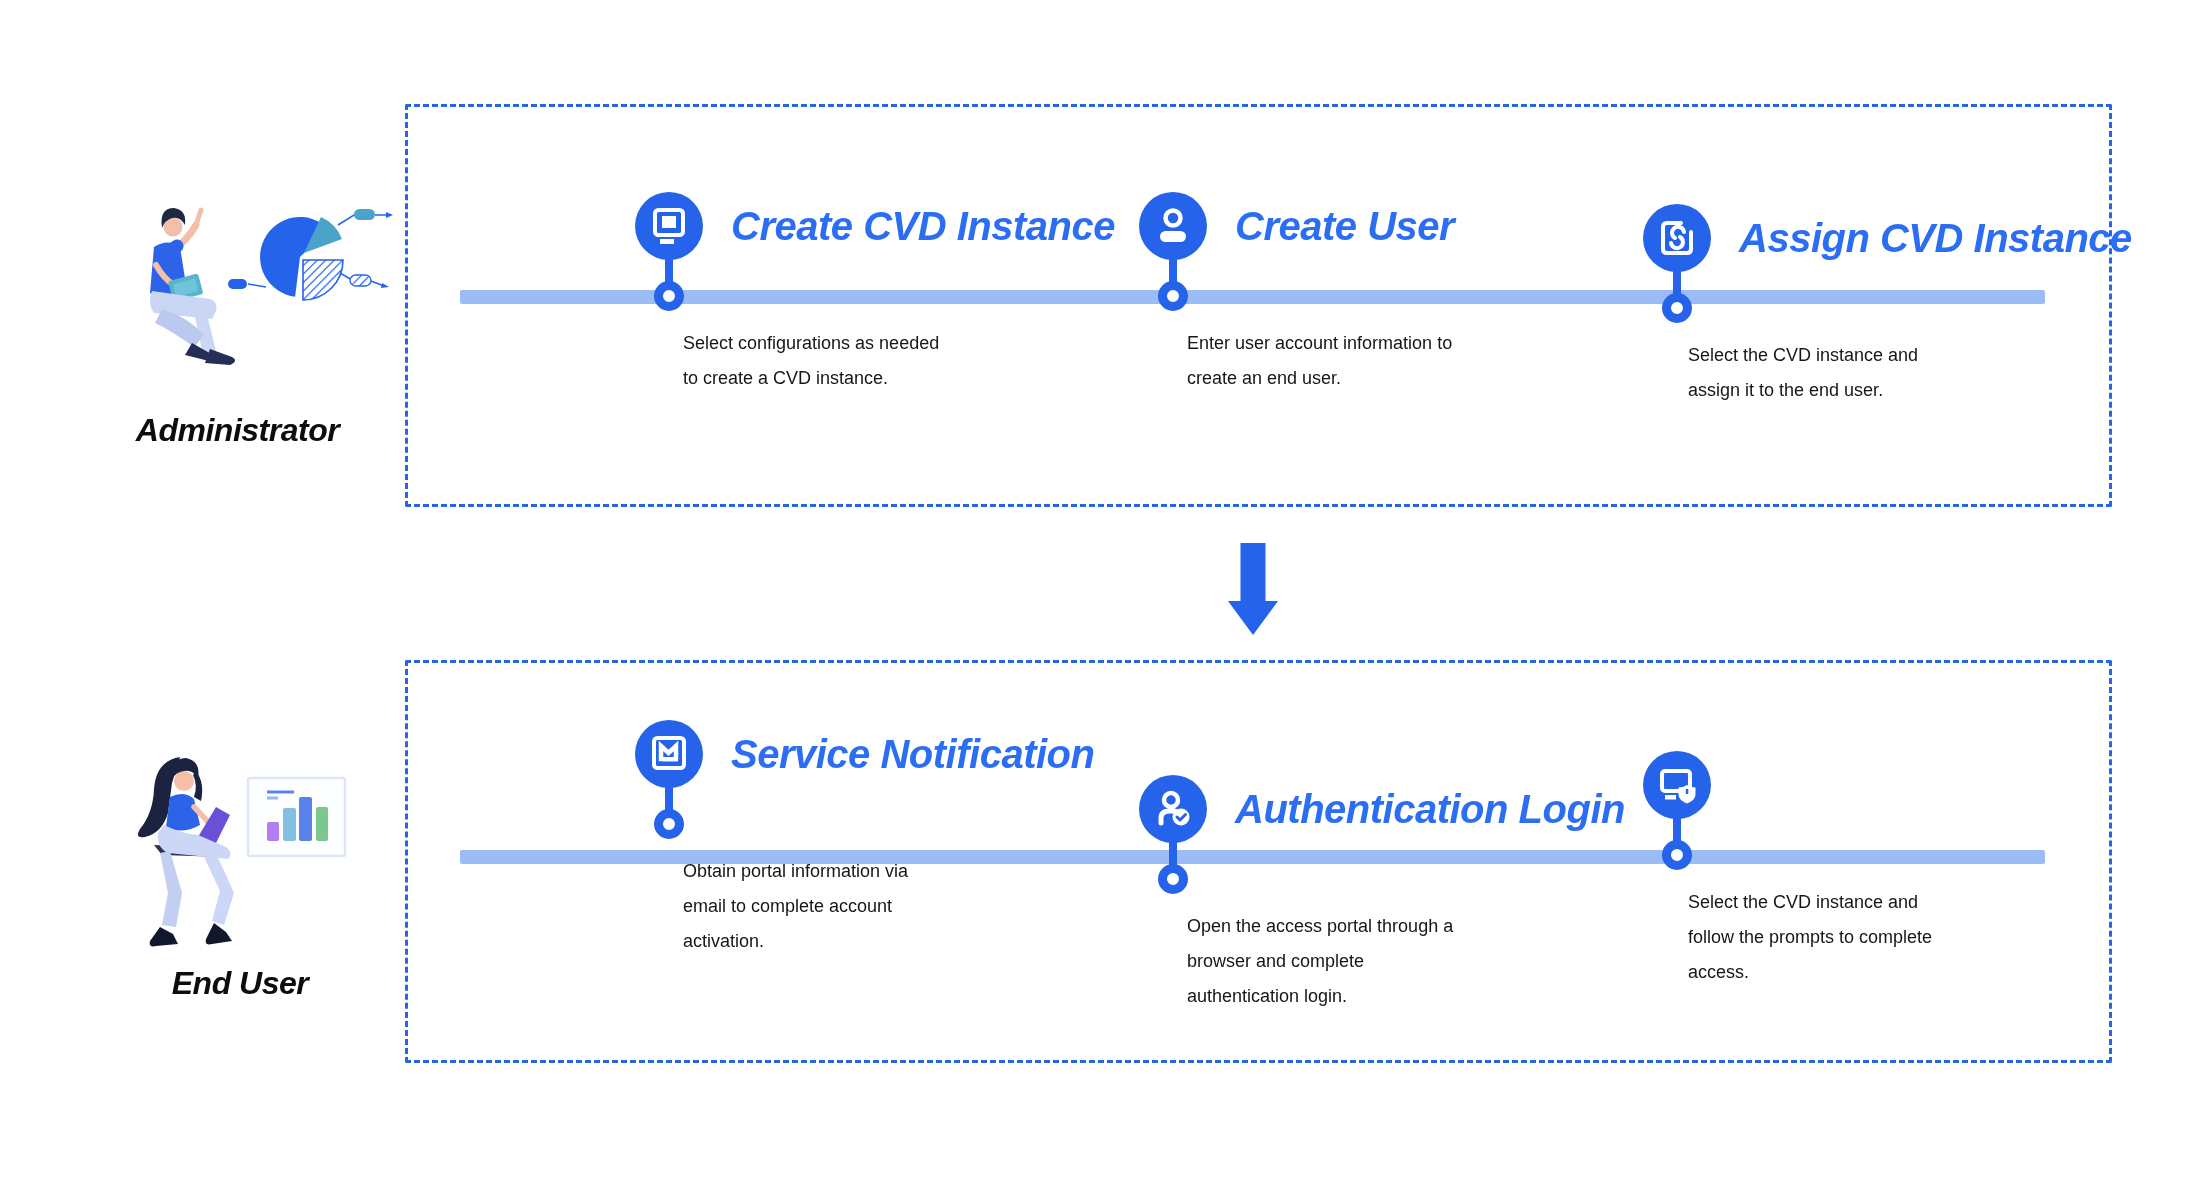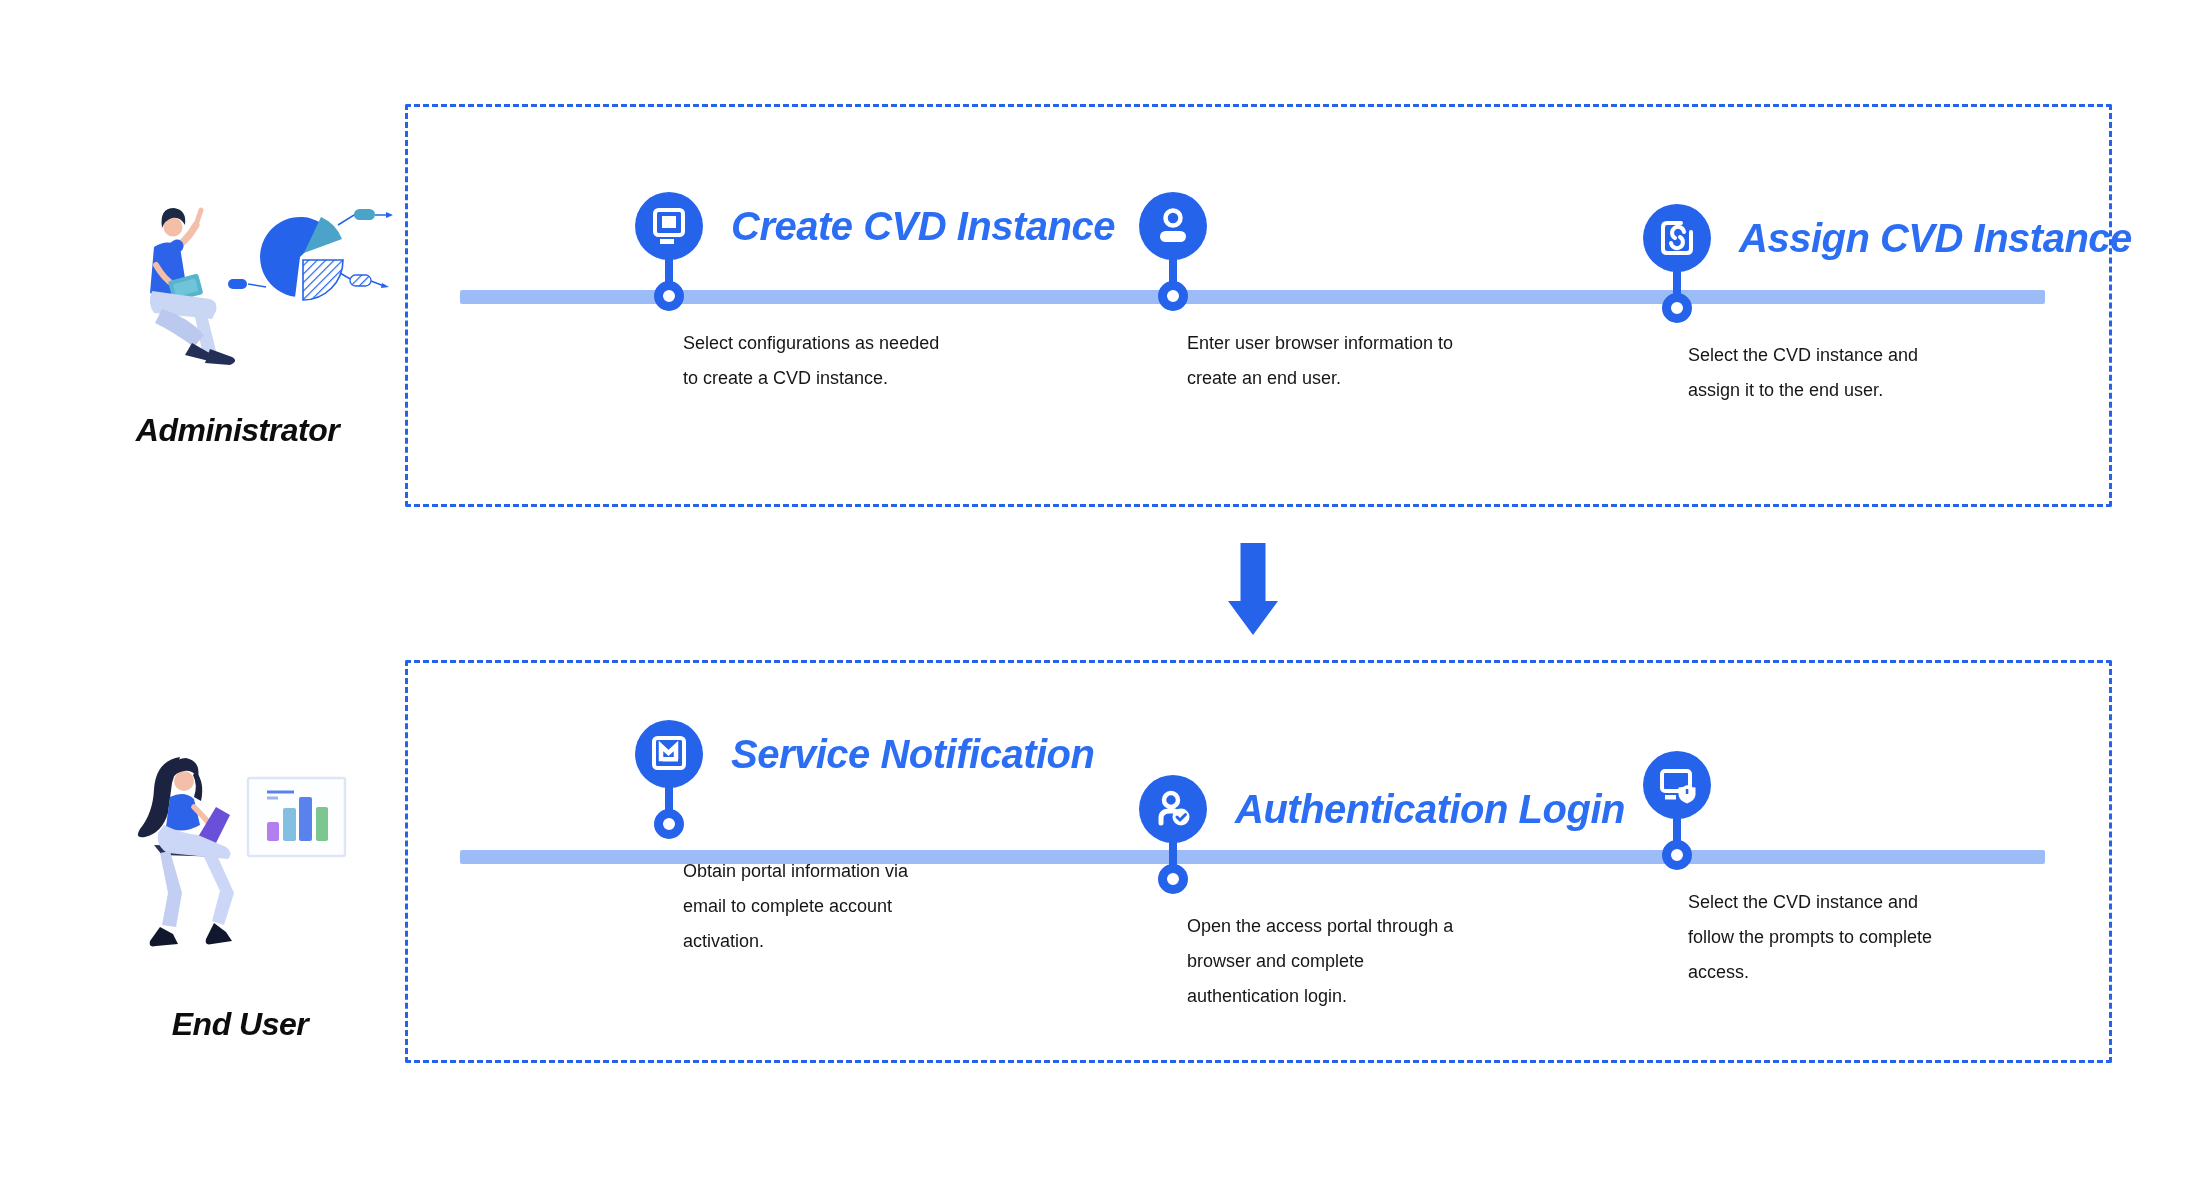--- a/index.html
+++ b/index.html
@@ -40,21 +40,21 @@
   .step-desc{
     position:absolute;left:48px;top:134px;width:430px;
     font-size:18px;line-height:35px;color:#161616;white-space:pre-line;
   }
   
   .actor-label{
     position:absolute;text-align:center;font-size:32px;font-weight:bold;font-style:italic;
     color:#0d0d0d;letter-spacing:-0.5px;white-space:nowrap;
   }
   .actor-label.admin{left:90px;top:412px;width:295px;}
-  .actor-label.enduser{left:110px;top:965px;width:260px;margin-top:41px;}
+  .actor-label.enduser{left:110px;top:965px;width:260px;}
   .illustration{position:absolute;}
   .illustration.admin{left:110px;top:195px;}
   .illustration.enduser{left:110px;top:745px;}
   .flow-arrow{position:absolute;left:1228px;top:543px;}
 </style>
 </head>
 <body>
 
 <div class="canvas">
 
@@ -161,21 +161,22 @@
 
   <div class="step" style="left:1139px;top:192px;">
     <div class="badge">
       <svg viewBox="0 0 48 48">
         <circle cx="24" cy="16" r="7.5" fill="none" stroke="#ffffff" stroke-width="4.5"></circle>
         <rect x="11" y="29" width="26" height="11" rx="5.5" fill="#ffffff"></rect>
       </svg>
     </div>
     <div class="stem"></div>
     <div class="ring"></div>
-    <div class="step-desc">Enter user browser information to
+    <div class="step-title">Create User</div>
+    <div class="step-desc">Enter user account information to
 create an end user.</div>
   </div>
 
   <div class="step" style="left:1643px;top:204px;">
     <div class="badge">
       <svg viewBox="0 0 48 48">
         <path d="M28 9 H14 Q10 9 10 13 V35 Q10 39 14 39 H34 Q38 39 38 35 V18" fill="none" stroke="#ffffff" stroke-width="4" stroke-linecap="round"></path>
         <path d="M22 24 a6 6 0 1 1 9 -6" fill="none" stroke="#ffffff" stroke-width="4" stroke-linecap="round"></path>
         <path d="M27 23 a6 6 0 1 1 -9 6" fill="none" stroke="#ffffff" stroke-width="4" stroke-linecap="round"></path>
       </svg>

